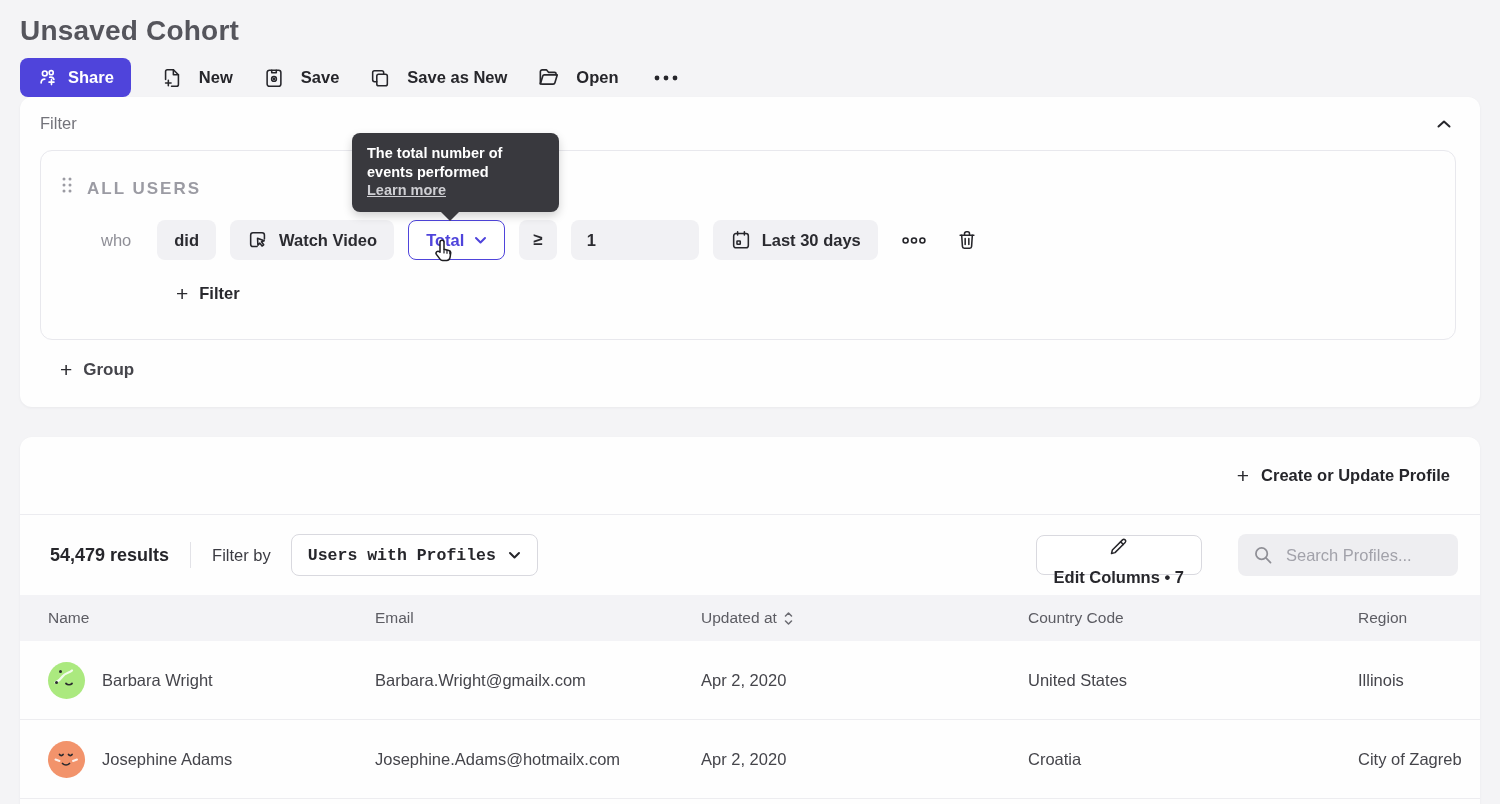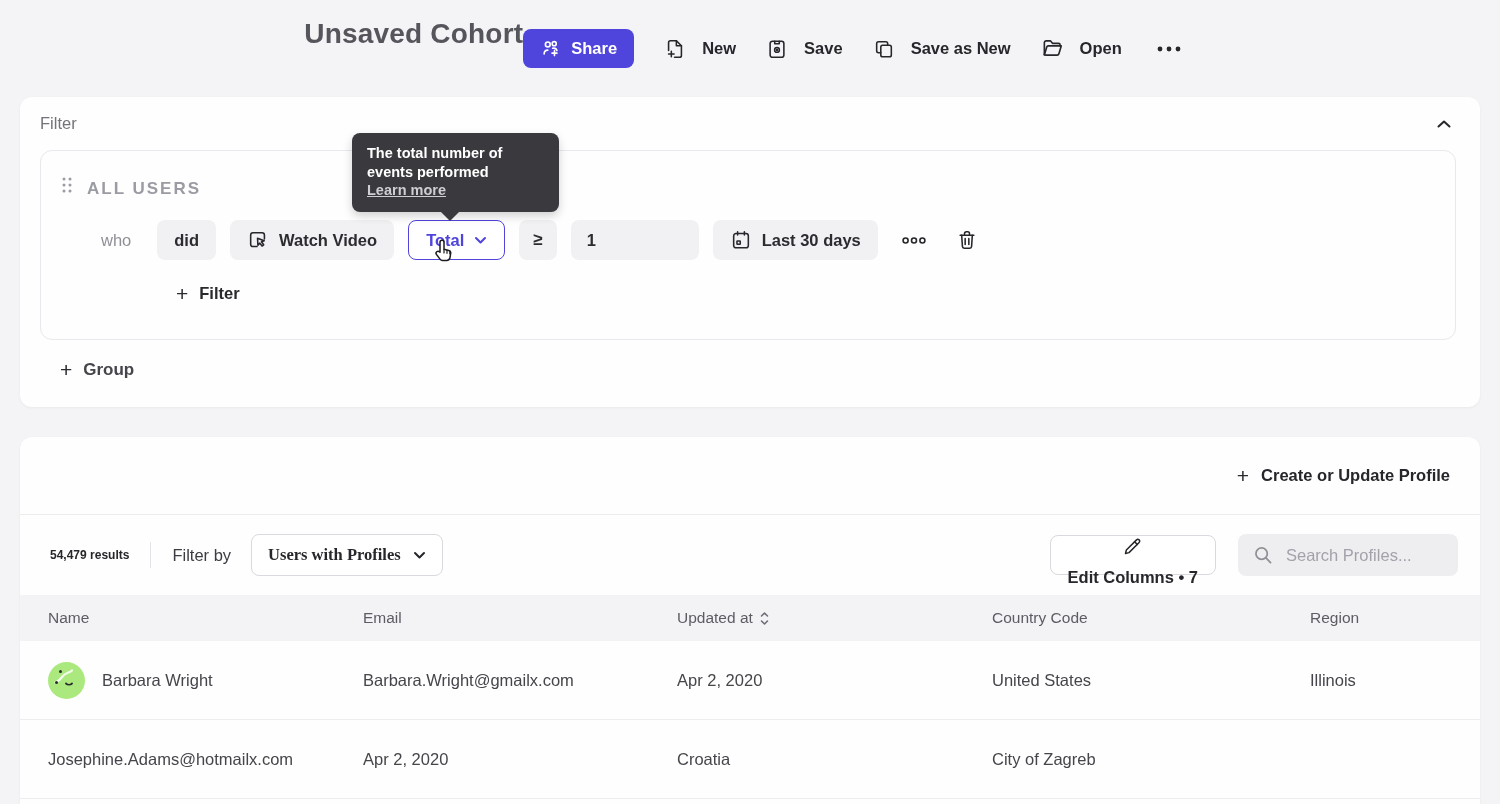--- a/index.html
+++ b/index.html
@@ -5,21 +5,21 @@
   * { box-sizing: border-box; margin: 0; padding: 0; }
   html, body { width: 1500px; height: 804px; overflow: hidden; }
   body {
     background: #f4f4f6;
     font-family: "Liberation Sans", sans-serif;
     color: #2b2b31;
   }
   svg { display: block; }
 
   
-  .header { display: flex; justify-content: center; align-items: flex-start; padding: 18px 30px 0 20px; height: 97px; }
+  .header { display: flex; justify-content: flex-end; align-items: flex-start; padding: 18px 30px 0 20px; height: 97px; flex-direction: column; }
   .page-title { font-size: 28px; font-weight: 700; color: #55555c; letter-spacing: .2px; }
   .actions { display: flex; align-items: center; gap: 30px; margin-top: 11px; }
   .btn-share { display: flex; align-items: center; gap: 9px; background: #4f44db; color: #fff; border: none; border-radius: 8px; height: 39px; padding: 0 17px; font-size: 16.5px; font-weight: 700; font-family: inherit; cursor: pointer; }
   .btn-flat { display: flex; align-items: center; gap: 16px; background: none; border: none; font-family: inherit; font-size: 16.5px; font-weight: 600; color: #26262b; cursor: pointer; }
   .btn-icon-only { background: none; border: none; cursor: pointer; padding: 4px; }
 
   
   .card { background: #fefefe; border-radius: 12px; margin: 0 20px; box-shadow: 0 1px 3px rgba(40,40,60,.05); }
 
   
@@ -44,32 +44,32 @@
   .tooltip { position: absolute; left: 332px; top: 36px; width: 207px; background: #39393e; color: #fff; border-radius: 8px; padding: 11px 15px 12px; font-size: 14.5px; font-weight: 600; line-height: 1.28; z-index: 6; box-shadow: 0 4px 10px rgba(0,0,0,.18); }
   .tooltip::after { content: ""; position: absolute; left: 88px; bottom: -9px; border: 10px solid transparent; border-top-color: #39393e; border-bottom: none; }
   .tooltip a { color: #cfcfd3; text-decoration: underline; font-weight: 600; }
   .cursor-hand { position: absolute; left: 24px; top: 17px; z-index: 7; }
 
   
   .profiles-card { margin-top: 30px; height: 520px; overflow: hidden; }
   .create-row { display: flex; justify-content: flex-end; align-items: center; padding: 0 30px; height: 78px; border-bottom: 1px solid #ececf0; }
   .create-btn { display: flex; align-items: center; gap: 12px; background: none; border: none; font-family: inherit; font-size: 16.5px; font-weight: 600; color: #26262b; cursor: pointer; }
   .toolbar { display: flex; align-items: center; padding: 0 22px 0 30px; height: 80px; }
-  .results-count { font-size: 12px; font-weight: 700; color: #26262b; }
+  .results-count { font-size: 18px; font-weight: 700; color: #26262b; }
   .vsep { width: 1px; height: 26px; background: #e2e2e7; margin: 0 21px; }
   .filter-by { font-size: 16.5px; color: #3c3c43; }
-  .dropdown { display: flex; align-items: center; gap: 12px; background: #fff; border: 1px solid #d9d9df; border-radius: 8px; height: 42px; padding: 8px 16px; margin-left: 20px; font-family: Liberation Serif, serif; font-size: 16.5px; font-weight: 600; color: #26262b; cursor: pointer; }
+  .dropdown { display: flex; align-items: center; gap: 12px; background: #fff; border: 1px solid #d9d9df; border-radius: 8px; height: 42px; padding: 8px 16px; margin-left: 20px; font-family: Liberation Mono, monospace; font-size: 16.5px; font-weight: 600; color: #26262b; cursor: pointer; }
   .toolbar-spacer { flex: 1; }
   .edit-columns { display: flex; align-items: center; gap: 11px; background: #fff; border: 1px solid #d9d9df; border-radius: 8px; height: 40px; padding: 0 17px; font-family: inherit; font-size: 16.5px; font-weight: 700; color: #26262b; cursor: pointer; flex-direction: column; }
-  .search-box { display: flex; align-items: center; gap: 12px; background: #eeeef1; border-radius: 8px; height: 42px; width: 220px; padding: 0 14px; margin-left: 22px; }
+  .search-box { display: flex; align-items: center; gap: 12px; background: #eeeef1; border-radius: 8px; height: 42px; width: 220px; padding: 0 14px; margin-left: 36px; }
   .search-box input { flex: 1; min-width: 0; background: transparent; border: none; font-family: inherit; font-size: 16.5px; color: #45454b; }
   .search-box input::placeholder { color: #a2a2aa; }
 
   
-  .thead, .trow { display: grid; grid-template-columns: 315px 314px 315px 318px 1fr; align-items: center; padding-left: 28px; }
+  .thead, .trow { display: grid; grid-template-columns: 315px 314px 315px 318px 1fr; align-items: center; padding-left: 28px; gap: 12px; }
   .thead { background: #f3f3f6; height: 46px; color: #5c5c63; font-size: 15.5px; }
   .th-sortable { display: flex; align-items: center; gap: 7px; cursor: pointer; }
   .trow { height: 79px; border-bottom: 1px solid #ededf0; font-size: 16.5px; color: #45454b; background: #fefefe; }
   .cell-name { display: flex; align-items: center; gap: 17px; }
   .avatar { width: 37px; height: 37px; border-radius: 50%; display: flex; align-items: center; justify-content: center; flex-shrink: 0; }
 </style>
 </head>
 <body>
 
 <div class="header">
@@ -326,19 +326,29 @@
       </span>
       <span>Barbara Wright</span>
     </span>
     <span>Barbara.Wright@gmailx.com</span>
     <span>Apr 2, 2020</span>
     <span>United States</span>
     <span>Illinois</span>
   </div>
 
   <div class="trow">
+    <span class="cell-name">
+      <span class="avatar" style="background:#f2936b">
+        <svg width="37" height="37" viewBox="0 0 37 37">
+          <path d="M11.5 13.5c1 1.4 2.6 1.4 3.6 0M20.5 13.5c1 1.4 2.6 1.4 3.6 0" stroke="#2a2a2e" stroke-width="1.7" fill="none" stroke-linecap="round"></path>
+          <path d="M14.5 22.5c2 2 5 2 7 0" stroke="#2a2a2e" stroke-width="1.7" fill="none" stroke-linecap="round"></path>
+          <path d="M7.5 18.5l4 1.5M29 18.5l-4 1.5" stroke="#ffffff" stroke-width="2" fill="none" stroke-linecap="round" opacity=".85"></path>
+        </svg>
+      </span>
+      <span>Josephine Adams</span>
+    </span>
     <span>Josephine.Adams@hotmailx.com</span>
     <span>Apr 2, 2020</span>
     <span>Croatia</span>
     <span>City of Zagreb</span>
   </div>
 
 </div>
 
 </body></html>

